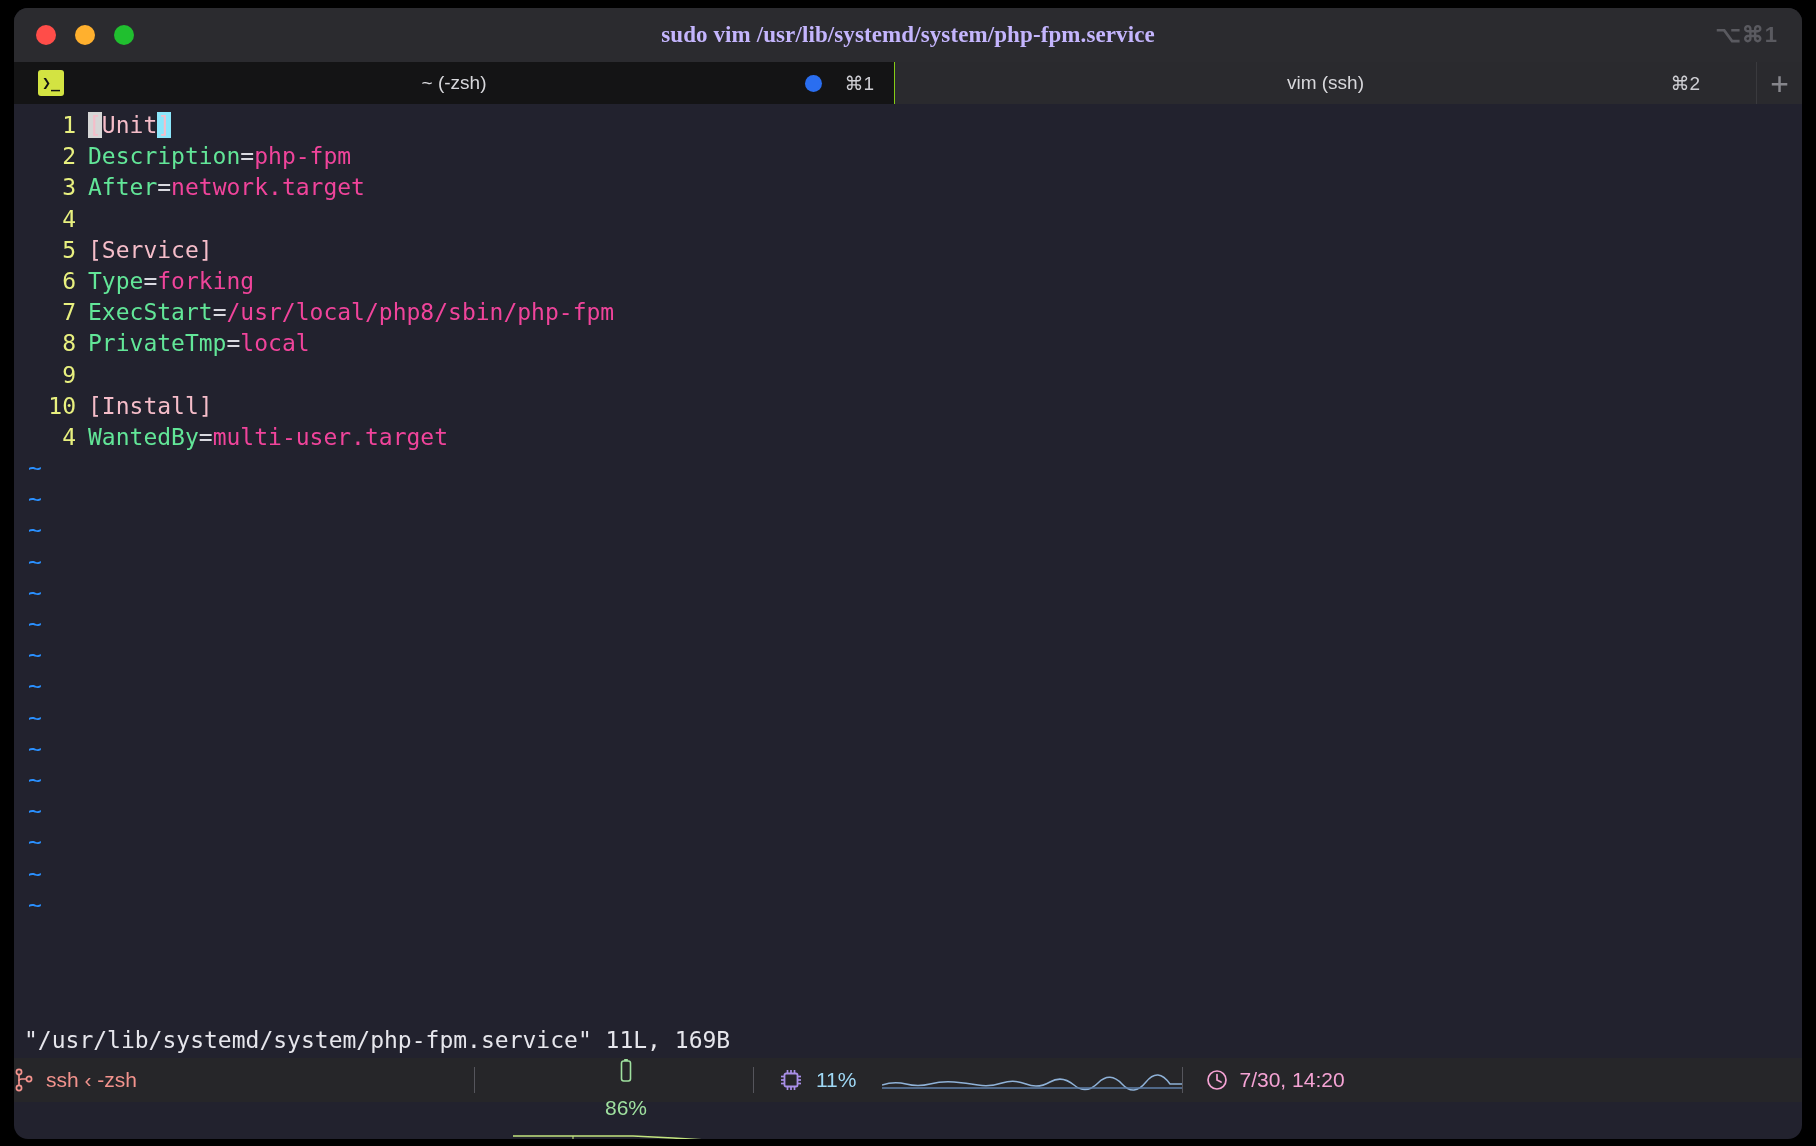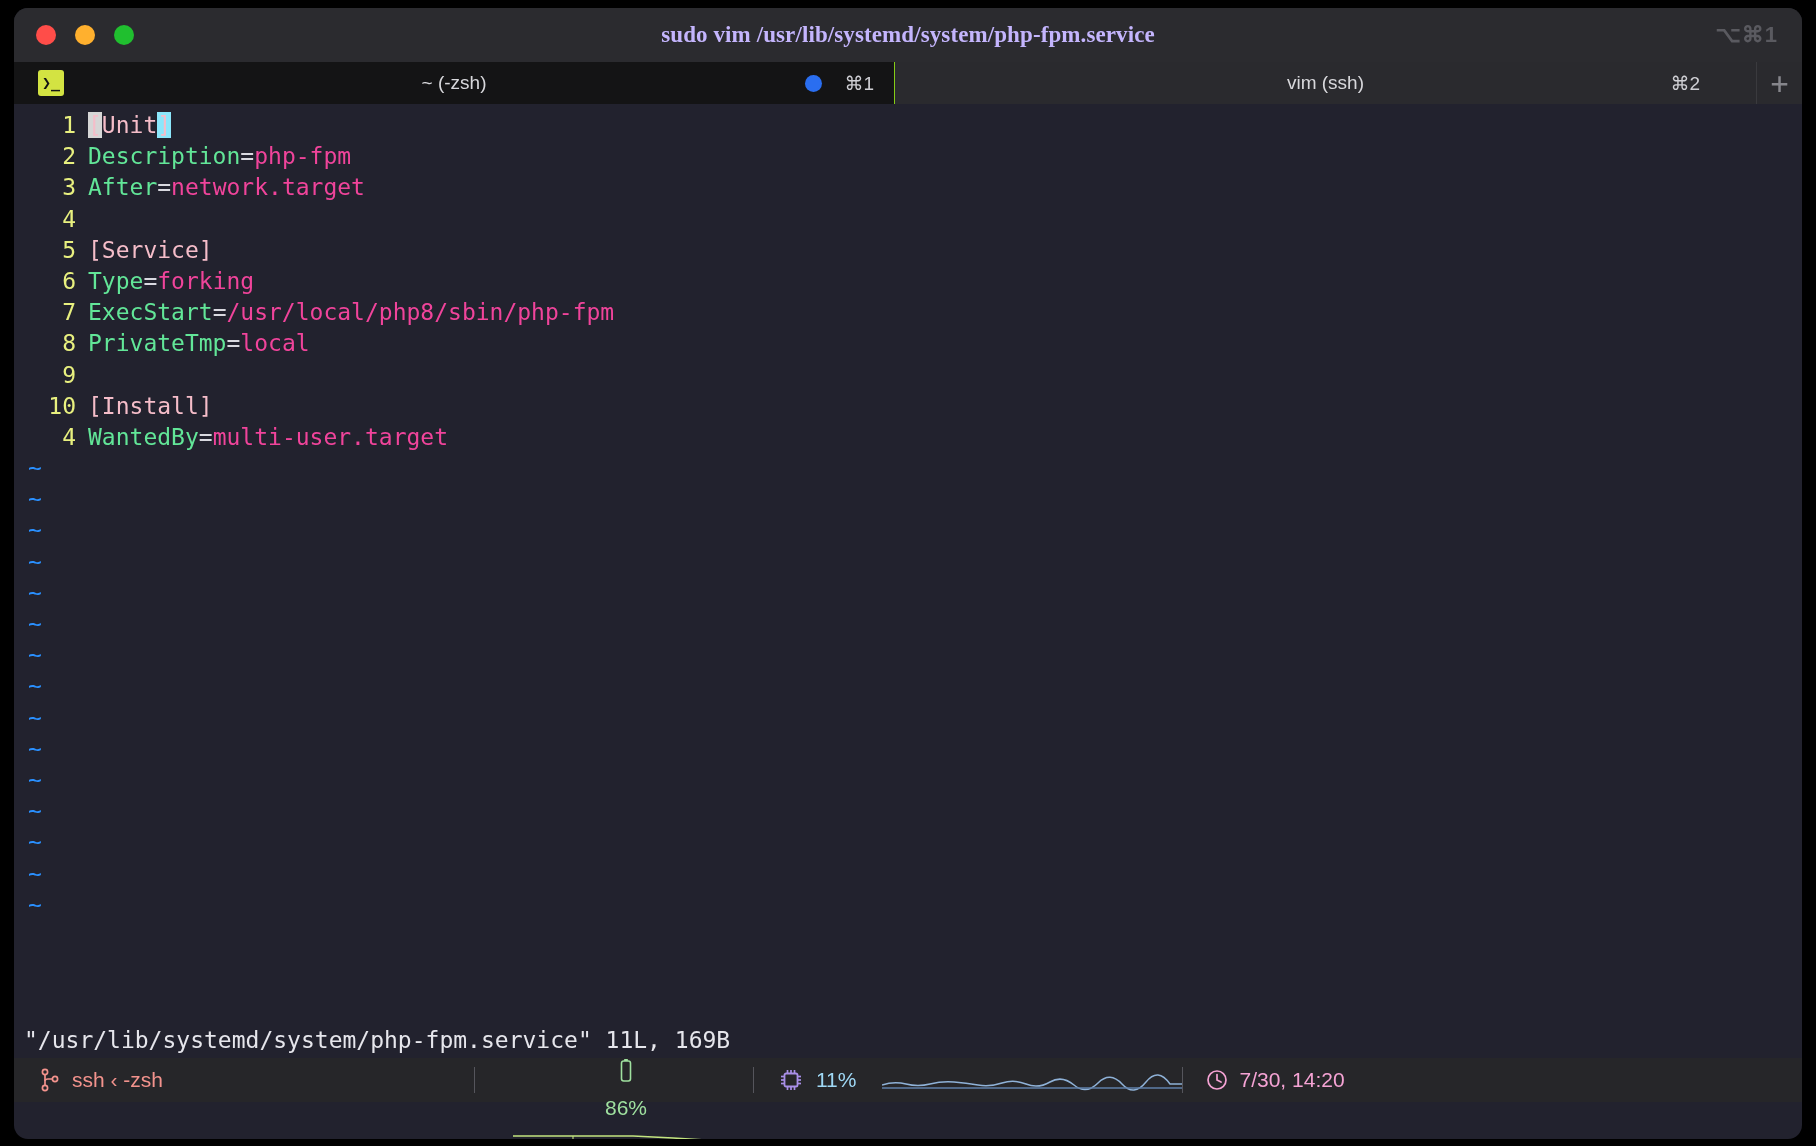--- a/index.html
+++ b/index.html
@@ -197,21 +197,21 @@
     font-family: "Liberation Sans", sans-serif;
     font-size: 21px;
   }
   .sb-seg { display: flex; align-items: center; height: 100%; }
   .sb-sep {
     width: 1px;
     height: 26px;
     background: #55555c;
     margin: 0 0;
   }
-  .sb-ssh { padding-left: 26px; color: #f3938d; display: flex; align-items: center; gap: 12px; width: 460px; }
+  .sb-ssh { color: #f3938d; display: flex; align-items: center; gap: 12px; width: 460px; }
   .sb-battery { color: #9fe09f; display: flex; align-items: center; gap: 12px; padding-left: 24px; flex-direction: column; }
   .sb-cpu { color: #9fd8f5; display: flex; align-items: center; gap: 12px; padding-left: 24px; }
   .sb-time { color: #f5a3d4; display: flex; align-items: center; gap: 10px; padding-left: 22px; }
   .graph { margin-left: 14px; }
   svg.icon { display: block; }
 </style>
 </head>
 <body>
 
 <div class="window">

